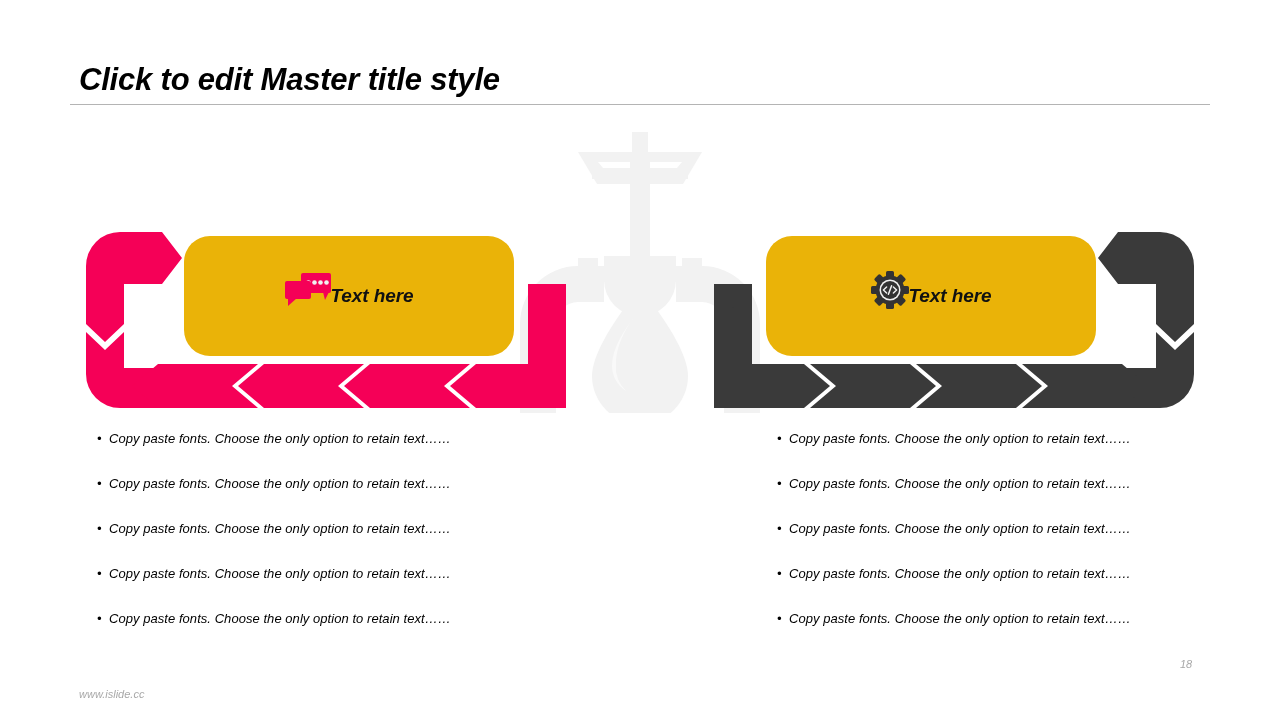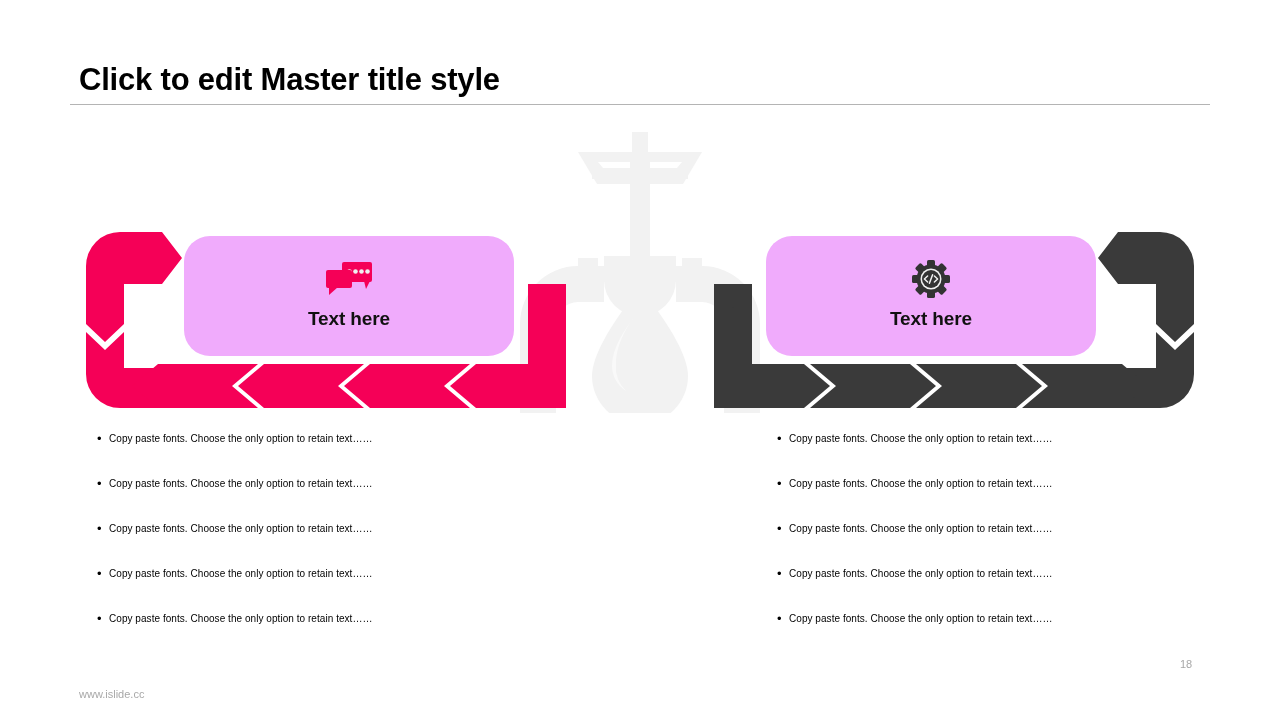--- a/index.html
+++ b/index.html
@@ -2,21 +2,21 @@
 <html><head>
 <meta charset="utf-8">
 <style>
   * { margin:0; padding:0; box-sizing:border-box; }
   html, body {
     width:1280px; height:720px;
     background:#ffffff;
     font-family:"Liberation Sans", sans-serif;
     overflow:hidden;
   }
-  .slide { position:relative; width:1280px; height:720px; background:#fff; }
+  .slide { position:relative; width:1280px; height:720px; background:#fff;font-style:italic; }
 
   
   .title {
     position:absolute; left:79px; top:62px;
     font-size:31px; font-weight:bold; color:#000;
     letter-spacing:-0.2px; white-space:nowrap;
   }
   .title-rule {
     position:absolute; left:70px; top:104px;
     width:1140px; height:1px; background:#b4b4b4;
@@ -26,40 +26,40 @@
   .faucet { position:absolute; left:520px; top:128px; width:240px; height:285px; }
 
   
   .chain { position:absolute; top:232px; height:176px; }
   .chain.left  { left:86px;  width:480px; }
   .chain.right { left:714px; width:480px; }
 
   
   .panel {
     position:absolute; top:236px; height:120px;
-    background:#f0abfc; border-radius:26px;
-    display:flex; flex-direction:column;
+    background:#eab308; border-radius:26px;
+    display:flex; flex-direction:row;
     align-items:center; justify-content:center;
   }
   .panel.left  { left:184px; width:330px; }
   .panel.right { left:766px; width:330px; }
   .panel-icon { height:34px; margin-bottom:12px; display:flex; align-items:center; justify-content:center; }
   .panel-label { font-size:19px; font-weight:bold; color:#111; letter-spacing:-0.1px; }
 
   
   .bullets { position:absolute; top:430px; width:470px; }
   .bullets.left  { left:95px; }
   .bullets.right { left:775px; }
   .bullet { display:flex; align-items:flex-start; height:45px; }
   .bullet-dot {
     width:14px; flex:0 0 14px; color:#000;
     font-size:13px; line-height:18px; text-align:left; padding-left:2px;
   }
   .bullet-text {
-    font-size:10px; color:#000; line-height:18px;
+    font-size:13px; color:#000; line-height:18px;
     white-space:nowrap; letter-spacing:0.05px;
   }
 
   
   .footer-url {
     position:absolute; left:79px; top:688px;
     font-size:11px; color:#a8a8a8;
   }
   .footer-page {
     position:absolute; left:1180px; top:658px;

